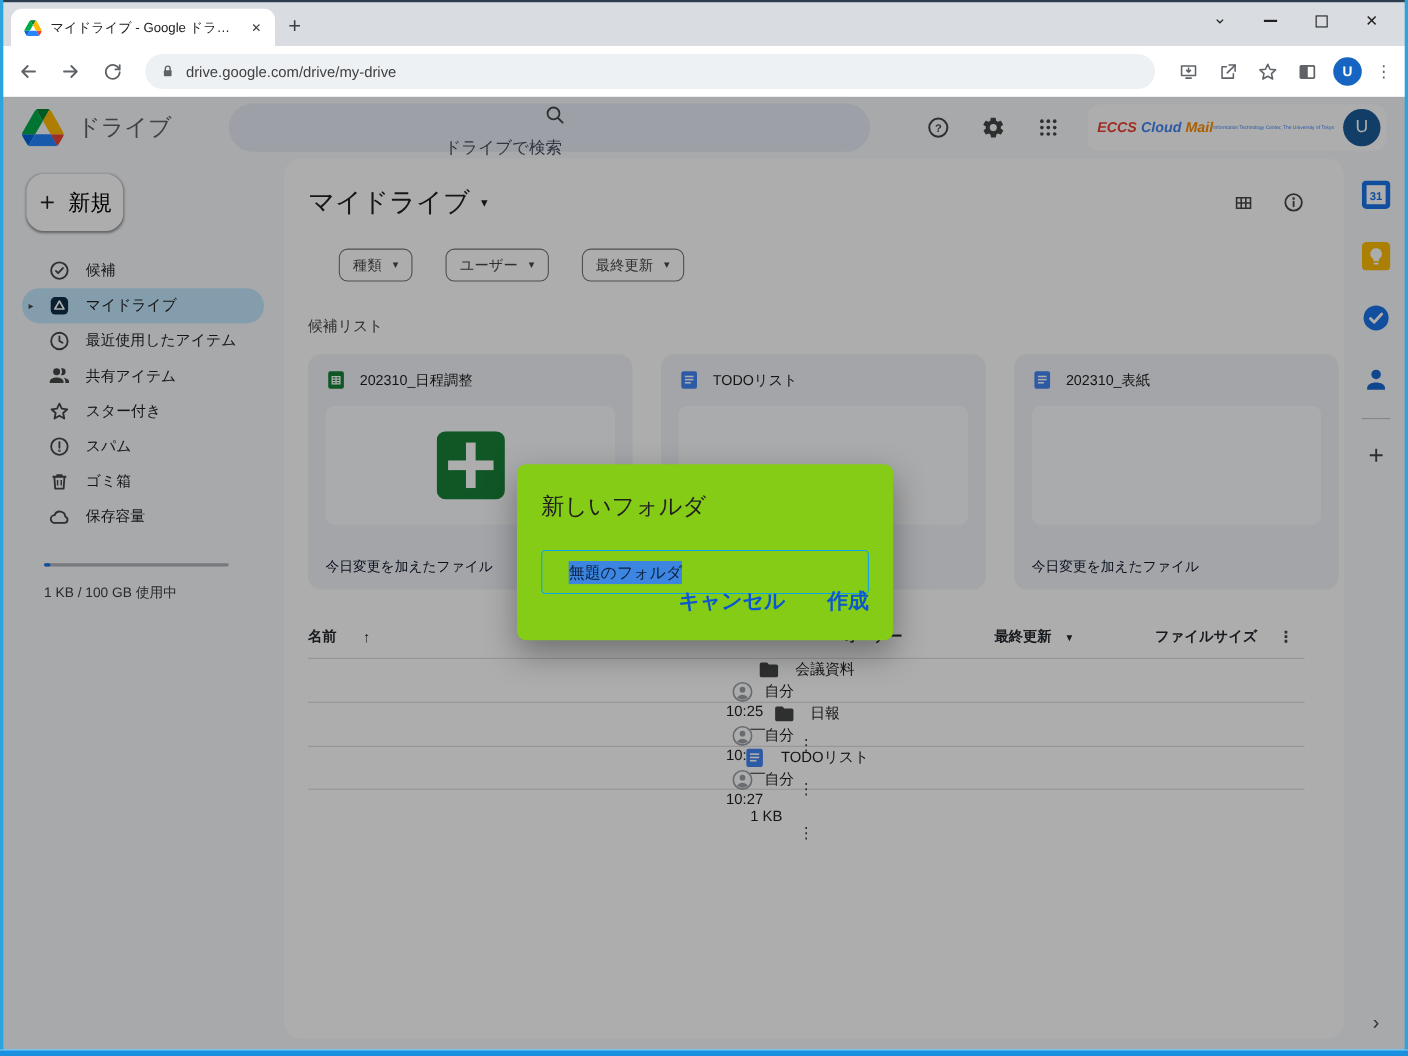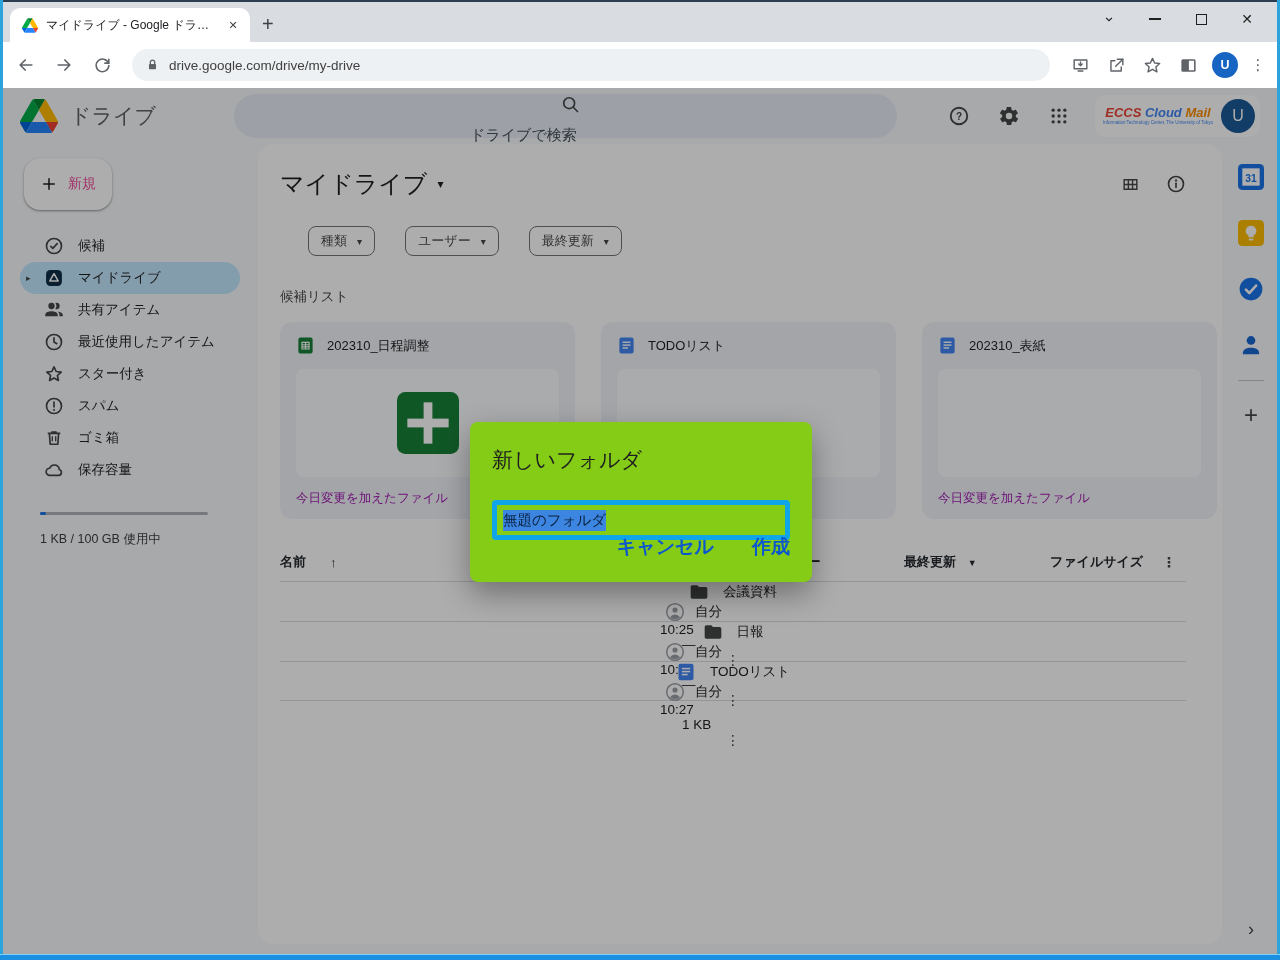--- a/index.html
+++ b/index.html
@@ -49,33 +49,33 @@
   .drive-name { font-size:21px; color:#5f6368; }
   .search { width:692px; height:44px; border-radius:22px; background:#e7edf6; display:flex; align-items:center;
             padding:0 8px 0 16px; gap:12px;flex-direction:column; }
   .search input { flex:1; border:none; outline:none; background:transparent; font-size:15px; color:#1f1f1f;
                   font-family:inherit; }
   .search input::placeholder { color:#48505a; opacity:1; }
   .icon-btn { width:40px; height:40px; border-radius:50%; display:flex; align-items:center; justify-content:center; }
   .header-icons { display:flex; align-items:center; gap:10px; margin-left:42px; }
   .eccs { display:flex; align-items:center; background:#fff; border-radius:10px; padding:3px 5px 3px 8px;
           gap:8px; margin-left:16px; height:42px; }
-  .eccs-text { display:flex; flex-direction:column; align-items:center; line-height:1.1; }
+  .eccs-text { display:flex; flex-direction:row; align-items:center; line-height:1.1; }
   .eccs-title { font-size:13px; font-weight:bold; font-style:italic; white-space:nowrap; }
   .eccs-sub { font-size:4.5px; color:#4285f4; white-space:nowrap; }
   .avatar-lg { width:34px; height:34px; border-radius:50%; background:#1b5a99; color:#fff; font-size:16px;
                display:flex; align-items:center; justify-content:center; }
 
   .drive-body { display:flex; height:calc(100% - 56px); }
 
   
   .sidebar { width:258px; flex:none; padding-top:14px; }
   .new-btn { margin:0 0 20px 24px; width:88px; height:52px; background:#fff; border-radius:16px;
              box-shadow:0 1px 2px rgba(0,0,0,.3),0 1px 3px rgba(0,0,0,.15);
-             display:flex; align-items:center; justify-content:center; gap:10px; font-size:14px; color:#ec4899; }
+             display:flex; align-items:center; justify-content:center; gap:10px; font-size:20px; color:#000000; }
   .side-item { height:32px; margin:0 18px 0 20px; padding-left:6px; border-radius:16px;
                display:flex; align-items:center; font-size:13.5px; color:#1f1f1f; }
   .side-item .tri { width:18px; font-size:9px; color:#444746; visibility:hidden; }
   .side-item.active { background:#c2e7ff; }
   .side-item.active .tri { visibility:visible; }
   .side-ic { width:20px; height:20px; margin-right:14px; flex:none; }
   .storage-bar { margin:26px 0 0 40px; width:168px; height:3px; background:#aeb4ba; border-radius:2px; position:relative; }
   .storage-fill { position:absolute; left:0; top:0; bottom:0; width:6px; background:#1a73e8; border-radius:2px; }
   .storage-text { margin:16px 0 0 40px; font-size:12.5px; color:#3c4043; }
 
@@ -91,21 +91,21 @@
           align-items:center; gap:10px; font-size:13px; color:#444746; background:transparent; }
   .chip .caret { font-size:10px; }
   .section-label { margin-top:32px; font-size:13.5px; color:#444746; }
   .cards { display:flex; gap:26px; margin-top:16px; }
   .card { width:295px; flex:none; background:#f0f4fa; border-radius:12px; padding:14px 16px 12px; }
   .card-head { display:flex; align-items:center; gap:12px; font-size:13px; font-weight:bold; color:#1f1f1f; }
   .card-head .fic { width:19px; height:19px; flex:none; }
   .card-name { white-space:nowrap; overflow:hidden; text-overflow:ellipsis; font-weight:500; }
   .card-preview { margin-top:14px; height:108px; background:#fbfdfe; border-radius:8px;
                   display:flex; align-items:center; justify-content:center; }
-  .card-footer { margin-top:13px; font-size:12.5px; color:#a21caf; }
+  .card-footer { margin-top:30px; font-size:12.5px; color:#0f172a; }
 
   .list { margin-top:24px; }
   .lrow { display:flex; align-items:center; height:40px; font-size:13.5px; }
   .lhead { height:38px; font-weight:bold; color:#24292e; font-size:13px; }
   .lhead .hlabel { font-weight:bold; }
   .row-line { border-top:1px solid #dadce0;flex-direction:column; }
   .col-name { flex:1; display:flex; align-items:center; gap:14px; min-width:0; }
   .col-owner { width:136px; display:flex; align-items:center; gap:10px; flex:none; }
   .col-mod { width:146px; flex:none; }
   .col-size { width:102px; flex:none; white-space:nowrap; overflow:hidden; }
@@ -119,22 +119,22 @@
   .rail-ic { width:26px; height:26px; }
   .rail-div { width:26px; height:1px; background:#c3c7cb; margin:-8px 0; }
   .rail-plus { font-size:24px; color:#444746; line-height:24px; }
   .rail-chevron { margin-top:auto; margin-bottom:14px; font-size:18px; color:#444746; }
 
   
   .scrim { position:absolute; inset:0; background:rgba(0,0,0,0.32); z-index:10; }
   .dialog { position:absolute; left:470px; top:334px; width:342px; height:160px; background:#84cc16;
             border-radius:8px; z-index:20; box-shadow:0 12px 30px rgba(0,0,0,.35); padding:24px 22px 0; }
   .dialog-title { font-size:21px; font-weight:400; color:#1f1f1f; }
-  .dialog-input { margin-top:26px; height:40px; border:5px solid #0ea5e9; border-radius:4px;
-                  display:flex; align-items:center; padding:0 6px; font-size:14.5px; }
+  .dialog-input { margin-top:26px; height:40px; border:1px solid #0ea5e9; border-radius:4px;
+                  display:flex; align-items:center; padding:0 24px; font-size:14.5px; }
   .sel { background:#3c85e0; color:#0a1f3c; padding:1px 0; }
   .dialog-actions { position:absolute; right:22px; bottom:22px; display:flex; gap:38px; }
   .dlg-btn { font-size:19px; font-weight:bold; color:#0b57d0; background:none; border:none;
              font-family:inherit; cursor:pointer; }
 </style>
 </head>
 <body>
 
 <div class="titlebar">
   <div class="tab">
@@ -324,36 +324,36 @@
               <rect x="2.5" y="2.5" width="19" height="19" rx="5" fill="#0f2e47"></rect>
               <path d="M12 6.8 17 15.5H7z" fill="none" stroke="#fff" stroke-width="1.8" stroke-linejoin="round"></path>
             </svg>
         </span>
         <span>マイドライブ</span>
       </div>
 
       <div class="side-item">
         <span class="tri">▸</span>
         <span class="side-ic">
-          <svg viewBox="0 0 24 24" fill="#444746">
-              <path d="M9 13.5c-2.9 0-7.5 1.4-7.5 4.2V19.5h15v-1.8c0-2.8-4.6-4.2-7.5-4.2zm0-2.5a3.8 3.8 0 1 0 0-7.6 3.8 3.8 0 0 0 0 7.6zm7.2 2.8c1.6 1 2.3 2.3 2.3 3.9v1.8h4v-1.8c0-2.3-3.4-3.5-6.3-3.9zM15 11a3.8 3.8 0 0 0 0-7.6c-.5 0-1 .1-1.4.3a5.8 5.8 0 0 1 0 7c.4.2.9.3 1.4.3z"></path>
-            </svg>
-        </span>
-        <span>共有アイテム</span>
-      </div>
-
-      <div class="side-item">
-        <span class="tri">▸</span>
-        <span class="side-ic">
           <svg viewBox="0 0 24 24" fill="none" stroke="#444746" stroke-width="2" stroke-linecap="round">
               <circle cx="12" cy="12" r="9"></circle>
               <path d="M12 7v5l3.4 2"></path>
             </svg>
         </span>
         <span>最近使用したアイテム</span>
+      </div>
+
+      <div class="side-item">
+        <span class="tri">▸</span>
+        <span class="side-ic">
+          <svg viewBox="0 0 24 24" fill="#444746">
+              <path d="M9 13.5c-2.9 0-7.5 1.4-7.5 4.2V19.5h15v-1.8c0-2.8-4.6-4.2-7.5-4.2zm0-2.5a3.8 3.8 0 1 0 0-7.6 3.8 3.8 0 0 0 0 7.6zm7.2 2.8c1.6 1 2.3 2.3 2.3 3.9v1.8h4v-1.8c0-2.3-3.4-3.5-6.3-3.9zM15 11a3.8 3.8 0 0 0 0-7.6c-.5 0-1 .1-1.4.3a5.8 5.8 0 0 1 0 7c.4.2.9.3 1.4.3z"></path>
+            </svg>
+        </span>
+        <span>共有アイテム</span>
       </div>
 
       <div class="side-item">
         <span class="tri">▸</span>
         <span class="side-ic">
           <svg viewBox="0 0 24 24" fill="none" stroke="#444746" stroke-width="2" stroke-linejoin="round">
               <path d="m12 3.5 2.6 5.5 6 .7-4.5 4.1 1.2 6-5.3-3-5.3 3 1.2-6-4.5-4.1 6-.7z"></path>
             </svg>
         </span>
         <span>スター付き</span>

